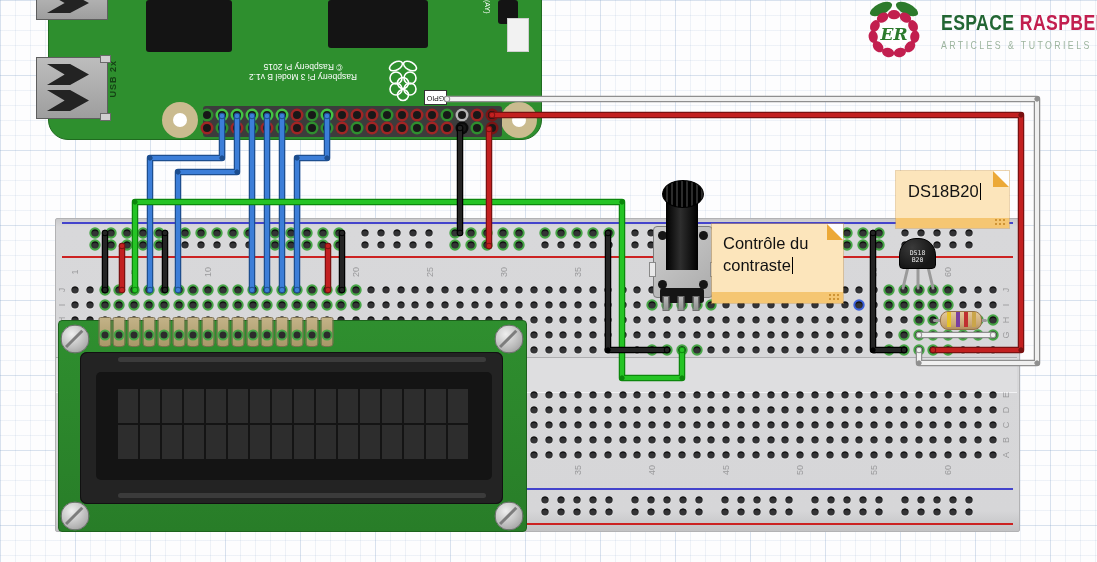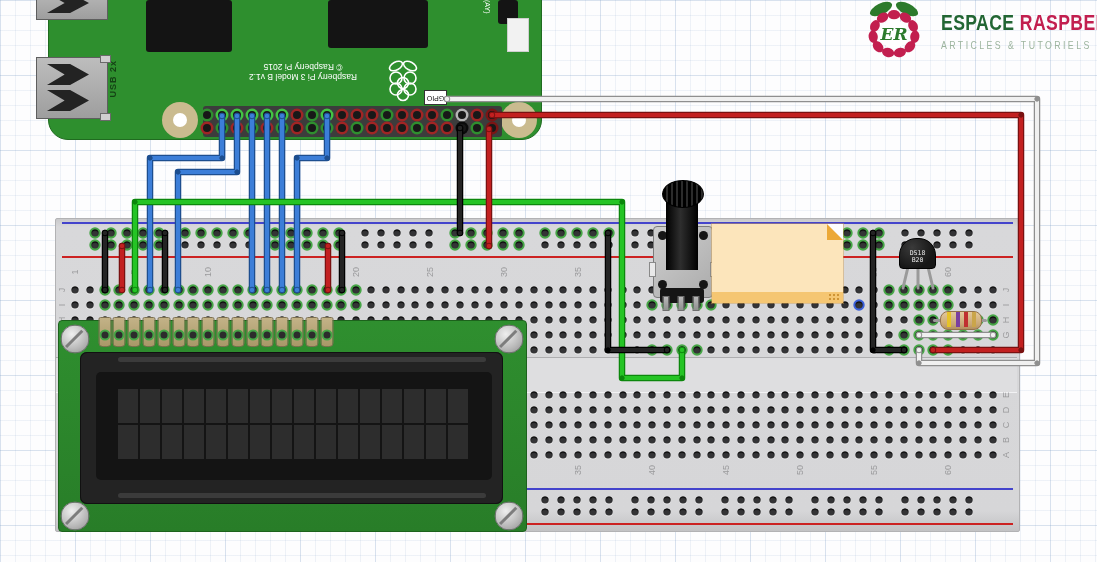--- a/index.html
+++ b/index.html
@@ -1282,21 +1282,34 @@
       <g>
         <polyline points="919,335 993,335" fill="none" stroke="#8f8f8f" stroke-width="6.5" stroke-linecap="round" stroke-linejoin="round"></polyline>
         <polyline points="919,335 993,335" fill="none" stroke="#f0f0f0" stroke-width="4" stroke-linecap="round" stroke-linejoin="round"></polyline>
         <circle cx="919" cy="335" r="2.8" fill="#f0f0f0" stroke="#8f8f8f" stroke-width="1"></circle>
         <circle cx="993" cy="335" r="2.8" fill="#f0f0f0" stroke="#8f8f8f" stroke-width="1"></circle>
       </g>
     </svg>
 
   <div class="note" style="left:712px;top:224px;width:131px;height:79px;">
     <div class="fold"></div>
+    <div class="txt" style="left:11px;top:8px;">
+      <div><span>Contrôle du</span></div>
+      <div><span>contraste</span><span class="cursor"></span></div>
+    </div>
     <div class="strip">
+        <div class="grip"></div>
+      </div>
+  </div>
+  <div class="note" style="left:896px;top:171px;width:113px;height:57px;">
+    <div class="fold"></div>
+    <div class="txt" style="left:12px;top:9px;">
+      <span>DS18B20</span><span class="cursor"></span>
+    </div>
+    <div class="strip" style="height:10px;">
         <div class="grip"></div>
       </div>
   </div>
 
   <div id="logo-icon" class="abs" style="left:850px;top:1px;"><svg width="90" height="62" viewBox="0 0 90 62">
         <ellipse cx="31" cy="8" rx="12" ry="5.5" fill="#2c7a2c" transform="rotate(-26 31 8)"></ellipse>
         <ellipse cx="57" cy="8" rx="12" ry="5.5" fill="#2c7a2c" transform="rotate(26 57 8)"></ellipse>
         <ellipse cx="44.0" cy="13.7" rx="6.2" ry="4.6" fill="#c21f4f" transform="rotate(0 44.0 13.7)"></ellipse>
         <ellipse cx="55.4" cy="16.7" rx="6.2" ry="4.6" fill="#c21f4f" transform="rotate(33 55.4 16.7)"></ellipse>
         <ellipse cx="63.1" cy="25.0" rx="6.2" ry="4.6" fill="#c21f4f" transform="rotate(65 63.1 25.0)"></ellipse>

